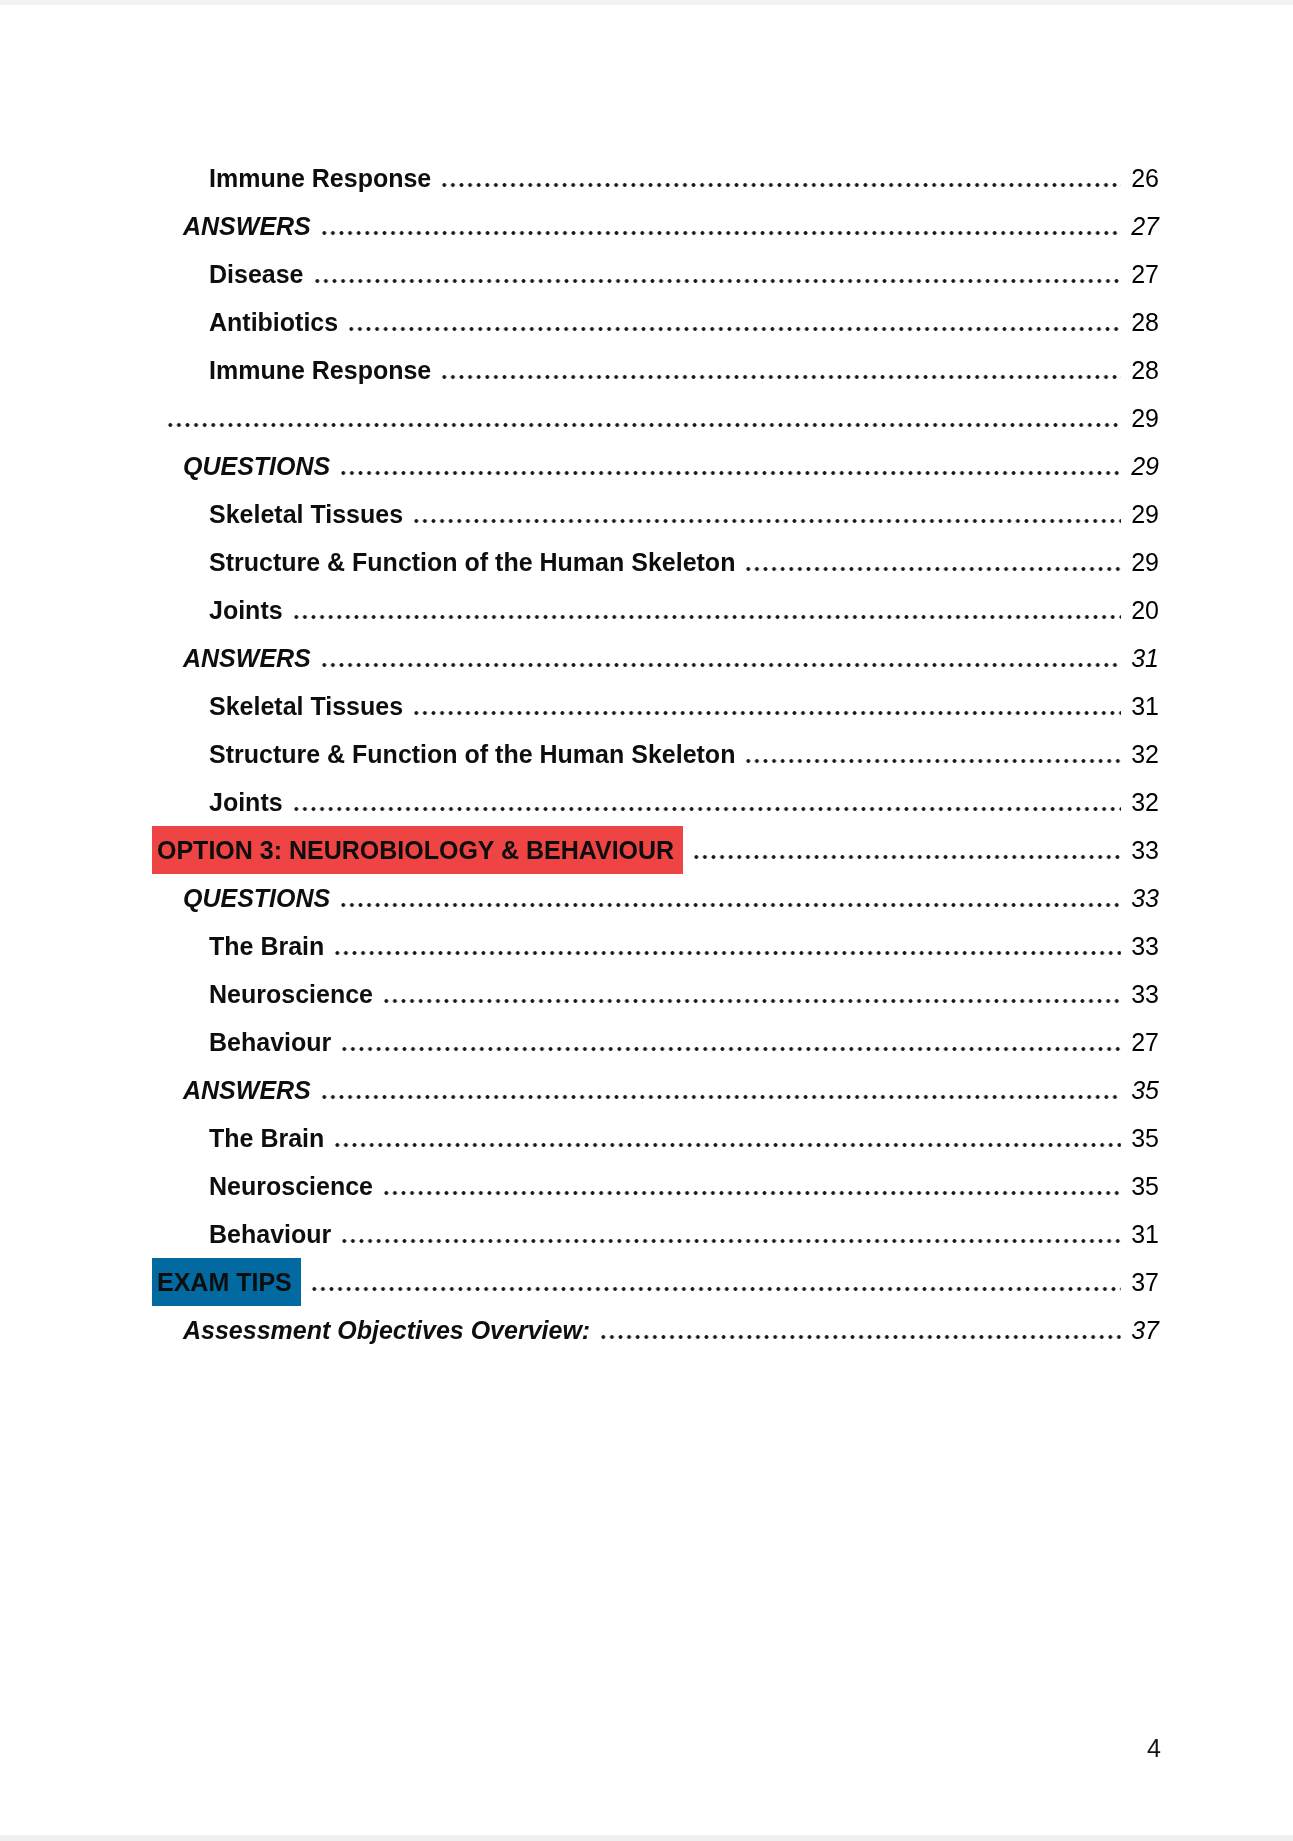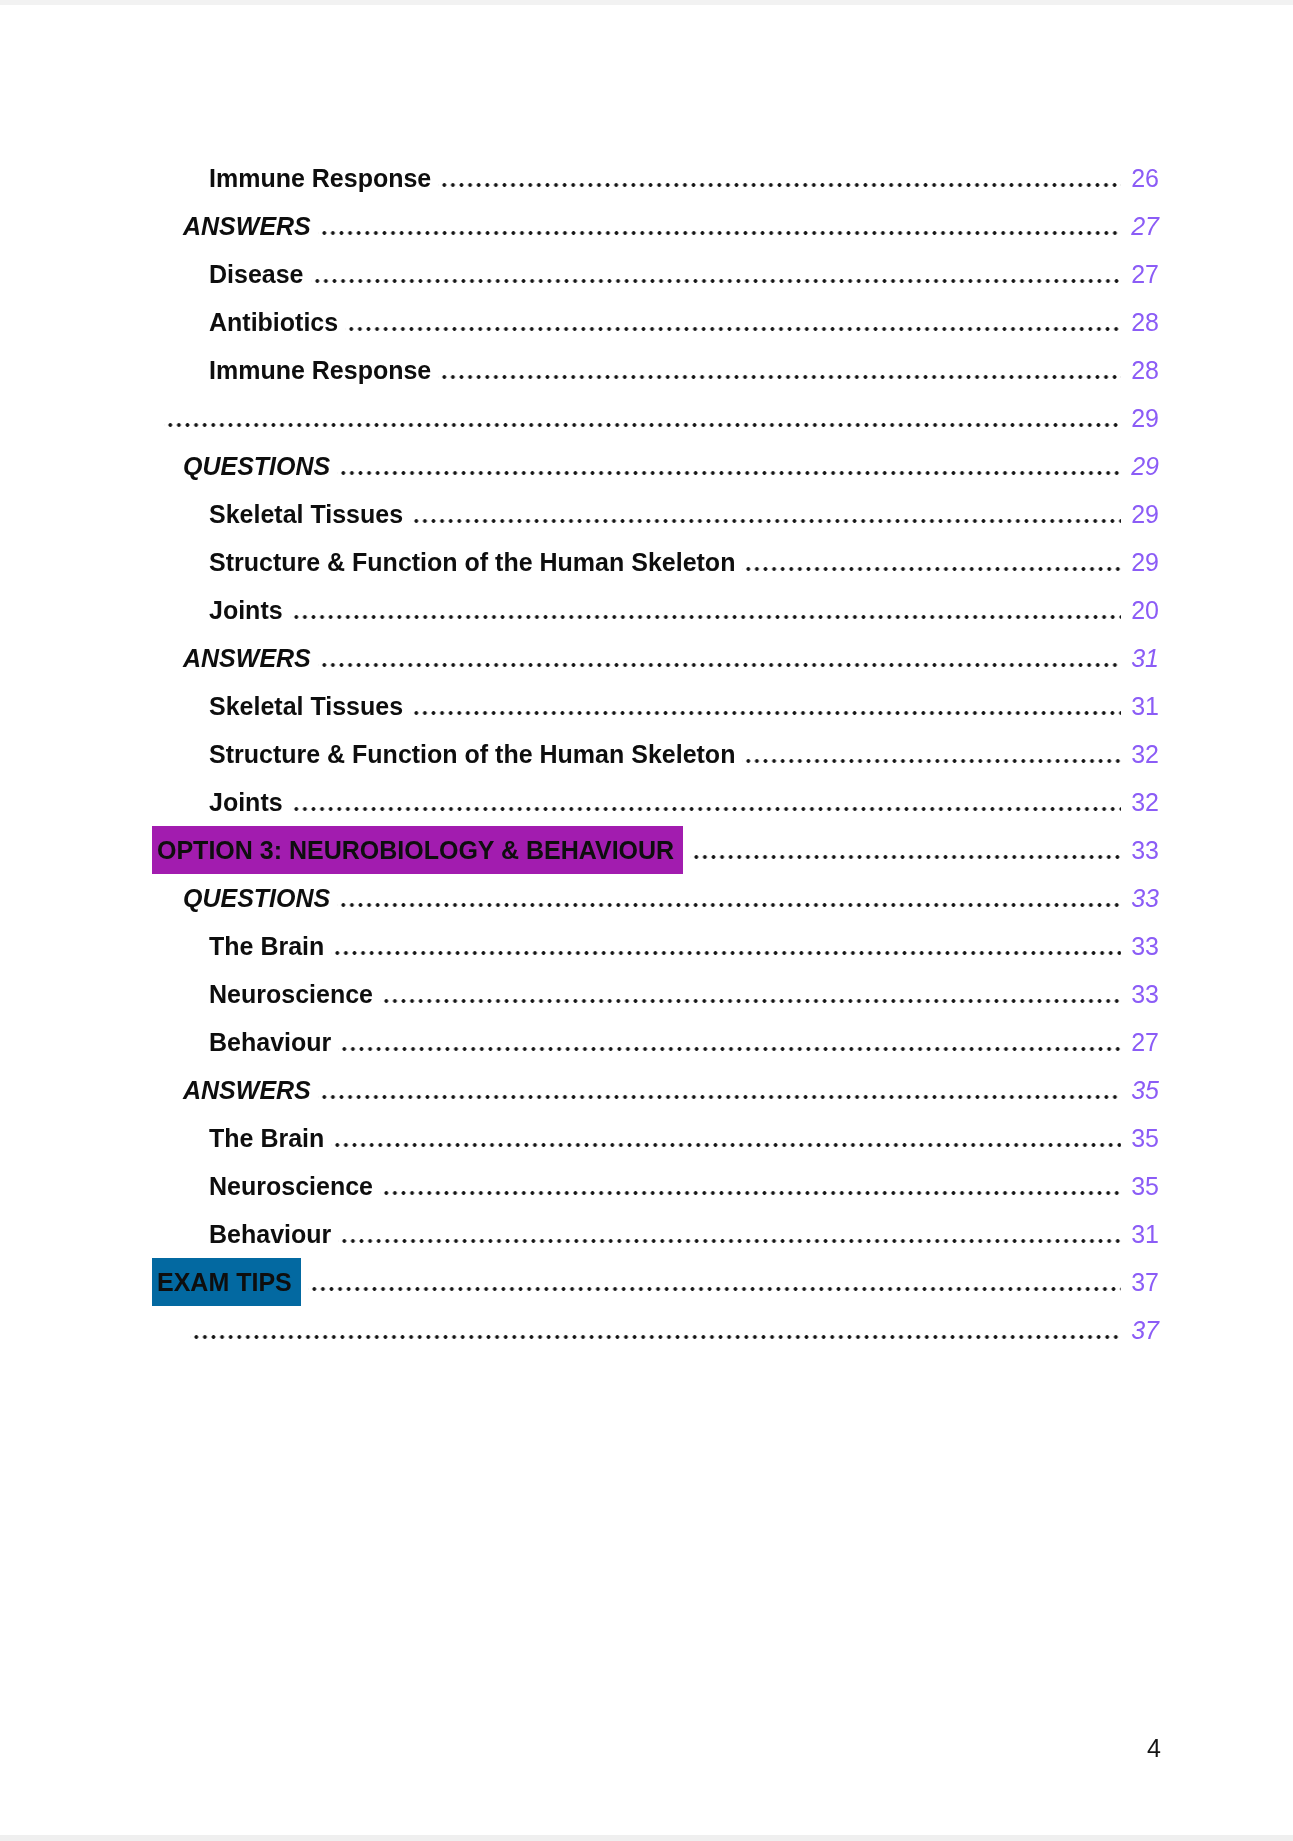--- a/index.html
+++ b/index.html
@@ -59,21 +59,21 @@
     flex: 1 1 auto;
     margin: 0 10px 0 7px;
     background-image: radial-gradient(circle, #161616 1.7px, transparent 2.2px);
     background-size: 8.6px 4.4px;
     background-repeat: repeat-x;
     background-position: left 2px top 29px;
   }
   .pg {
     flex: 0 0 auto;
     font-weight: normal;
-    color: #8b5cf6;
+    color: #000000;
   }
   .pagenum {
     position: absolute;
     top: 1724px;
     right: 148px;
     height: 48px;
     line-height: 48px;
     font-size: 25px;
     font-weight: normal;
     color: #141414;
@@ -149,21 +149,21 @@
     <span class="label">Structure &amp; Function of the Human Skeleton</span>
     <span class="leader"></span>
     <span class="pg">32</span>
   </div>
       <div class="row lvl3">
     <span class="label">Joints</span>
     <span class="leader"></span>
     <span class="pg">32</span>
   </div>
       <div class="row lvl1">
-    <span class="label hl" style="background-color: #a21caf;">OPTION 3: NEUROBIOLOGY &amp; BEHAVIOUR</span>
+    <span class="label hl" style="background-color: #ef4444;">OPTION 3: NEUROBIOLOGY &amp; BEHAVIOUR</span>
     <span class="leader"></span>
     <span class="pg">33</span>
   </div>
       <div class="row lvl2">
     <span class="label">QUESTIONS</span>
     <span class="leader"></span>
     <span class="pg">33</span>
   </div>
       <div class="row lvl3">
     <span class="label">The Brain</span>
@@ -199,20 +199,21 @@
     <span class="label">Behaviour</span>
     <span class="leader"></span>
     <span class="pg">31</span>
   </div>
       <div class="row lvl1">
     <span class="label hl" style="background-color: #0369a1;">EXAM TIPS</span>
     <span class="leader"></span>
     <span class="pg">37</span>
   </div>
       <div class="row lvl2">
+    <span class="label">Assessment Objectives Overview:</span>
     <span class="leader"></span>
     <span class="pg">37</span>
   </div>
     </div>
 
   <div class="pagenum">4</div>
 
   <div class="edge bottom"></div>
 </div>
 

